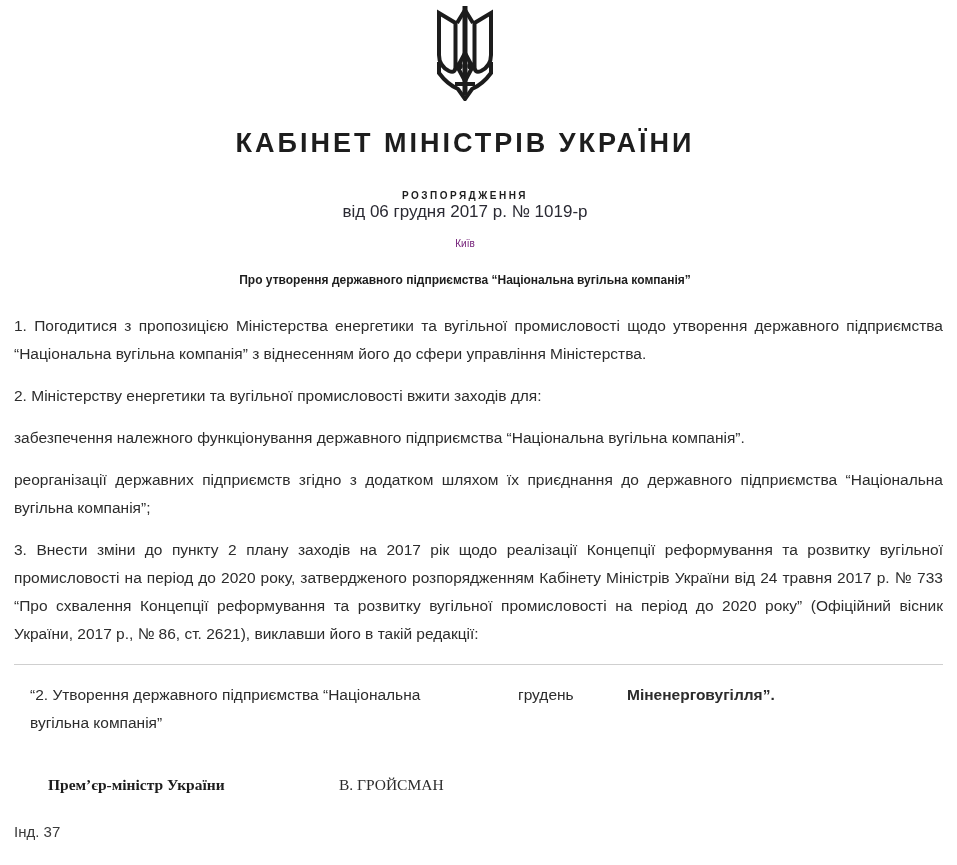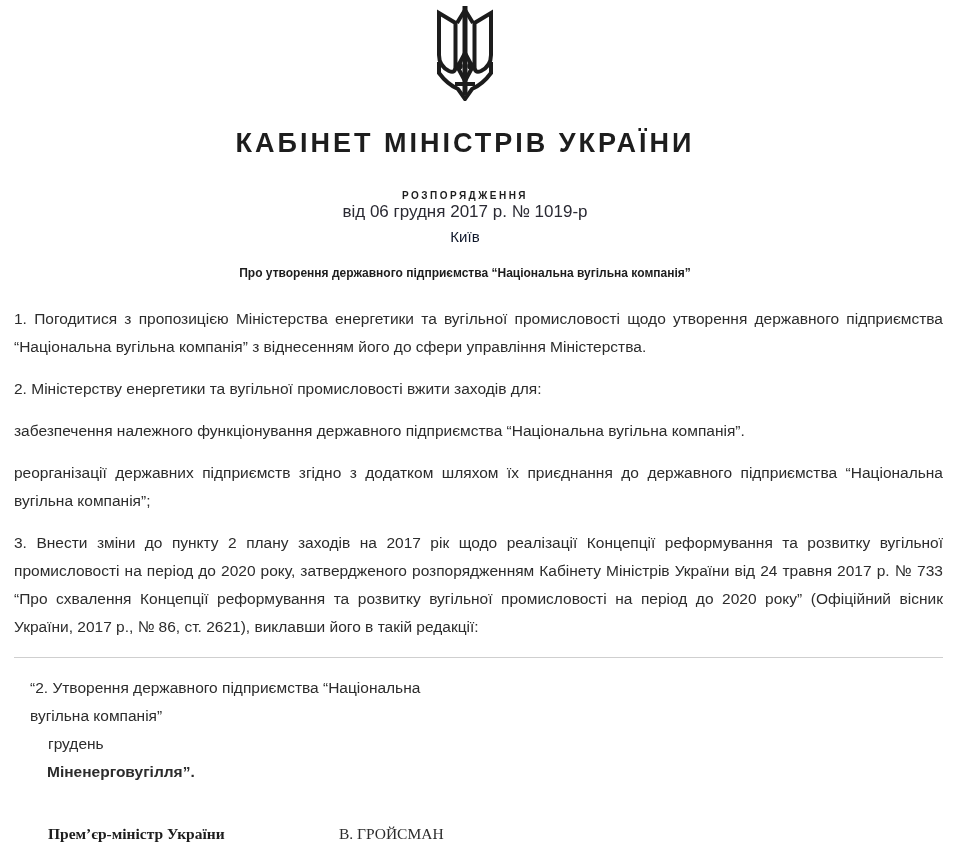--- a/index.html
+++ b/index.html
@@ -33,24 +33,24 @@
     font-weight: 700;
     letter-spacing: 2.5px;
     color: #1d1d1d;
   }
   .date-line {
     font-size: 17px;
     line-height: 18px;
     color: #2a2a33;
   }
   .city-line {
-    margin-top: 8px;
-    font-size: 15px;
+    margin-top: 15px;
+    font-size: 10px;
     line-height: 15px;
-    color: #0f172a;
+    color: #701a75;
   }
   .doc-title {
     margin-top: 21px;
     font-size: 12px;
     line-height: 17px;
     font-weight: 700;
     color: #1d1d1d;
   }
   .content {
     padding: 0 14px;
@@ -65,21 +65,20 @@
   .content p.first { margin-top: 23px; }
   .annex-table {
     margin-top: 16px;
     border-top: 1px solid #cfcfcf;
     padding-top: 16px;
     display: flex;
     align-items: flex-start;
     font-size: 15.5px;
     line-height: 28px;
     color: #2c2c2c;
-    flex-direction: column;
   }
   .annex-table .c1 { box-sizing: border-box; width: 470px; padding-left: 16px; padding-right: 34px; }
   .annex-table .c2 { box-sizing: border-box; width: 110px; padding-left: 34px; white-space: nowrap; }
   .annex-table .c3 { box-sizing: border-box; padding-left: 33px; white-space: nowrap; font-weight: bold; }
   .signature {
     margin-top: 38px;
     margin-left: 34px;
     font-size: 15.5px;
     line-height: 20px;
     font-family: Liberation Serif, serif;

